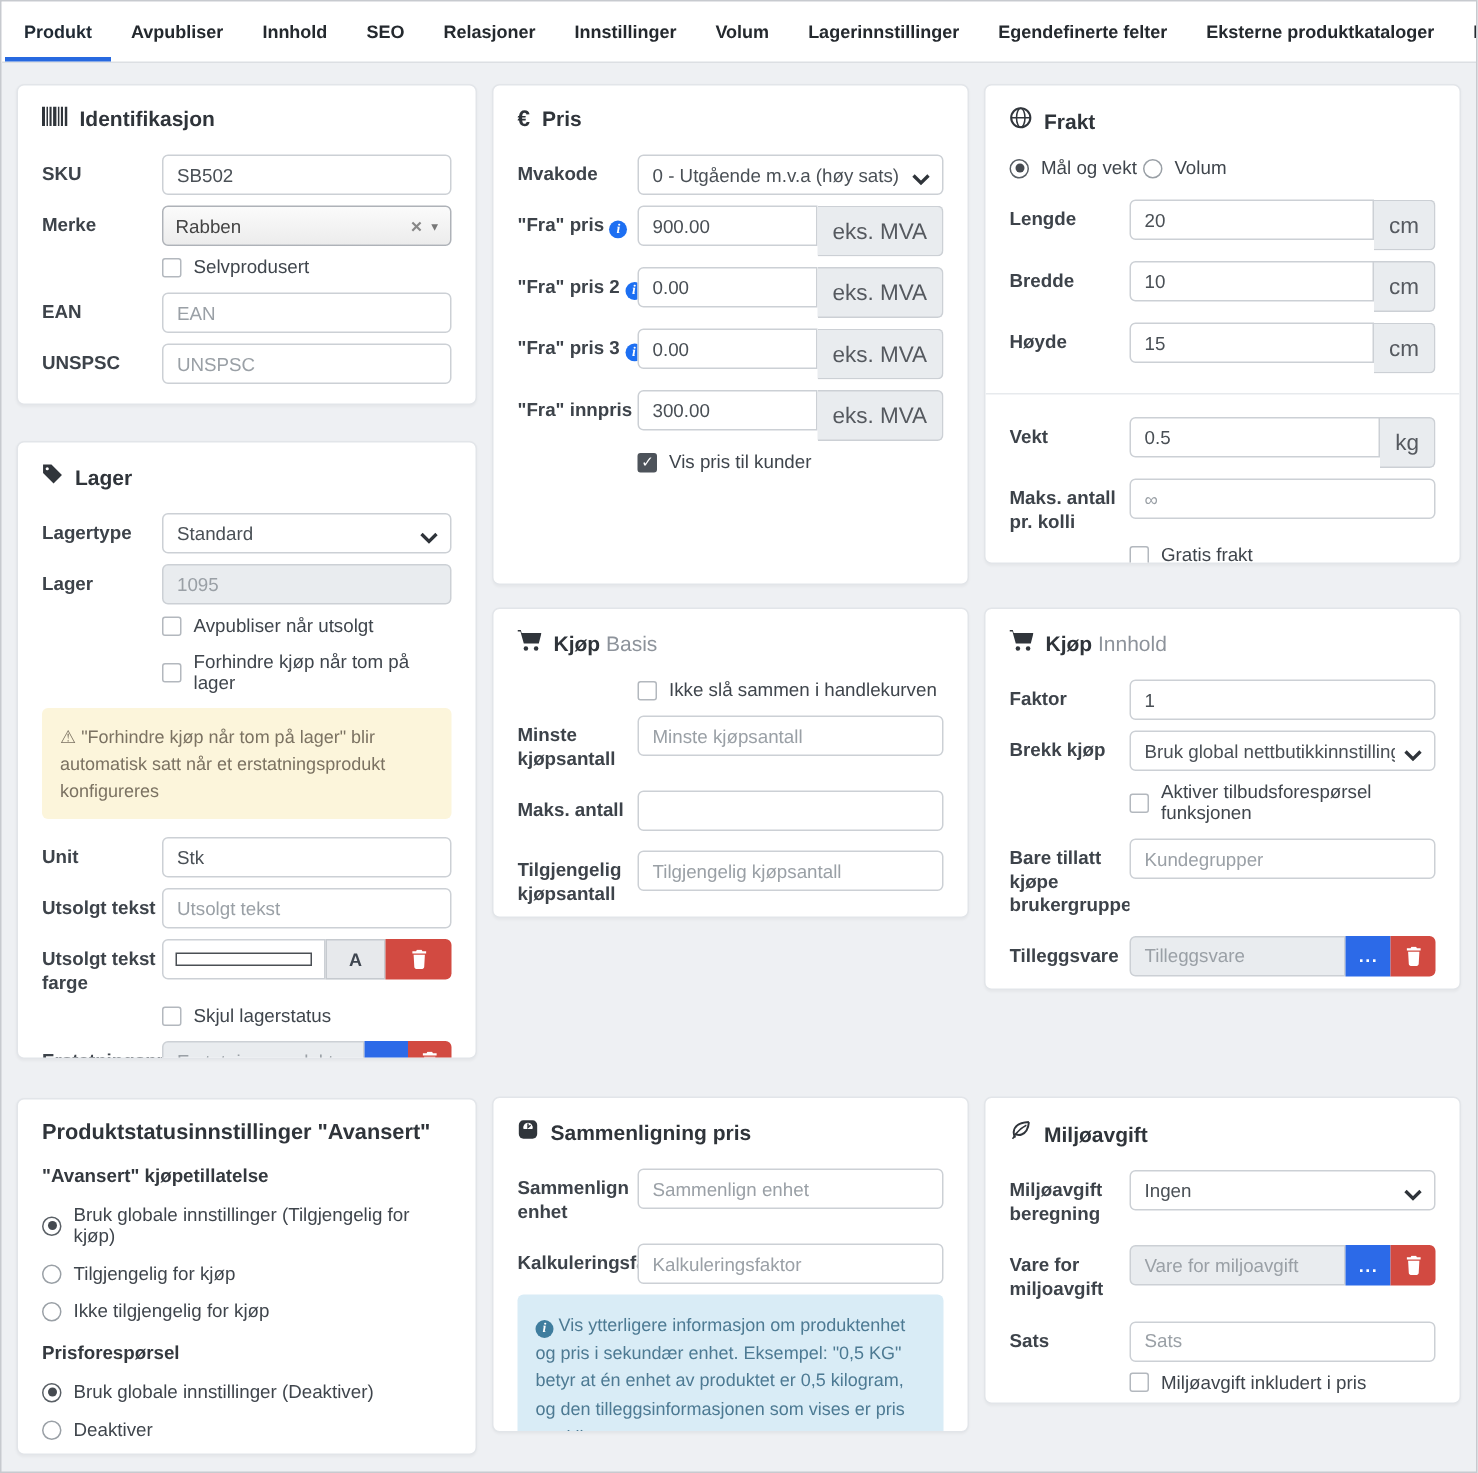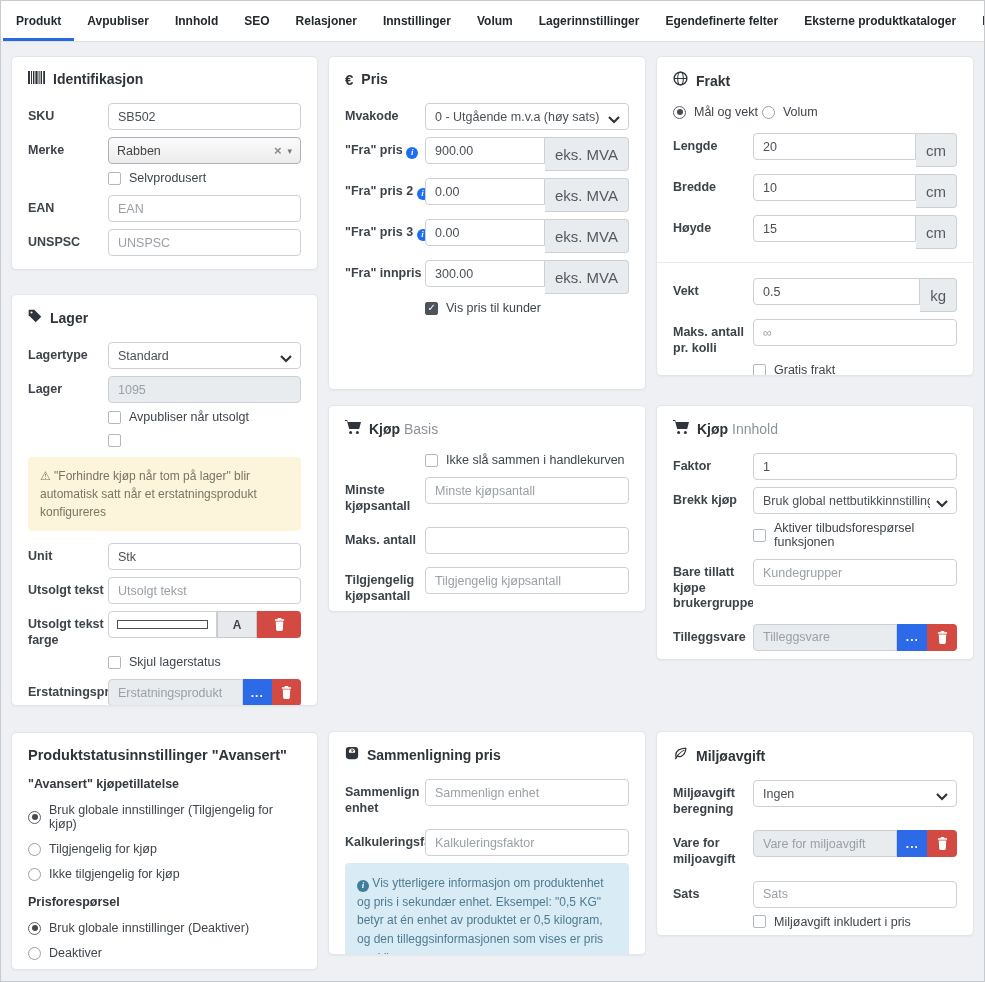--- a/index.html
+++ b/index.html
@@ -260,20 +260,21 @@
         <div class="ctrl">
             <input class="inp disabled" disabled="" value="1095" style="">
           </div>
       </div>
       <div class="cbrow">
         <span class="cb"></span>
         <span>Avpubliser når utsolgt</span>
       </div>
       <div class="cbrow">
         <span class="cb"></span>
+        <span>Forhindre kjøp når tom på lager</span>
       </div>
       <div class="warnbox">
         <span>⚠</span>
         <span>"Forhindre kjøp når tom på lager" blir automatisk satt når et erstatningsprodukt konfigureres</span>
       </div>
       <div class="row">
         <label class="lbl">Unit</label>
         <div class="ctrl">
             <input class="inp" value="Stk" style="">
           </div>

